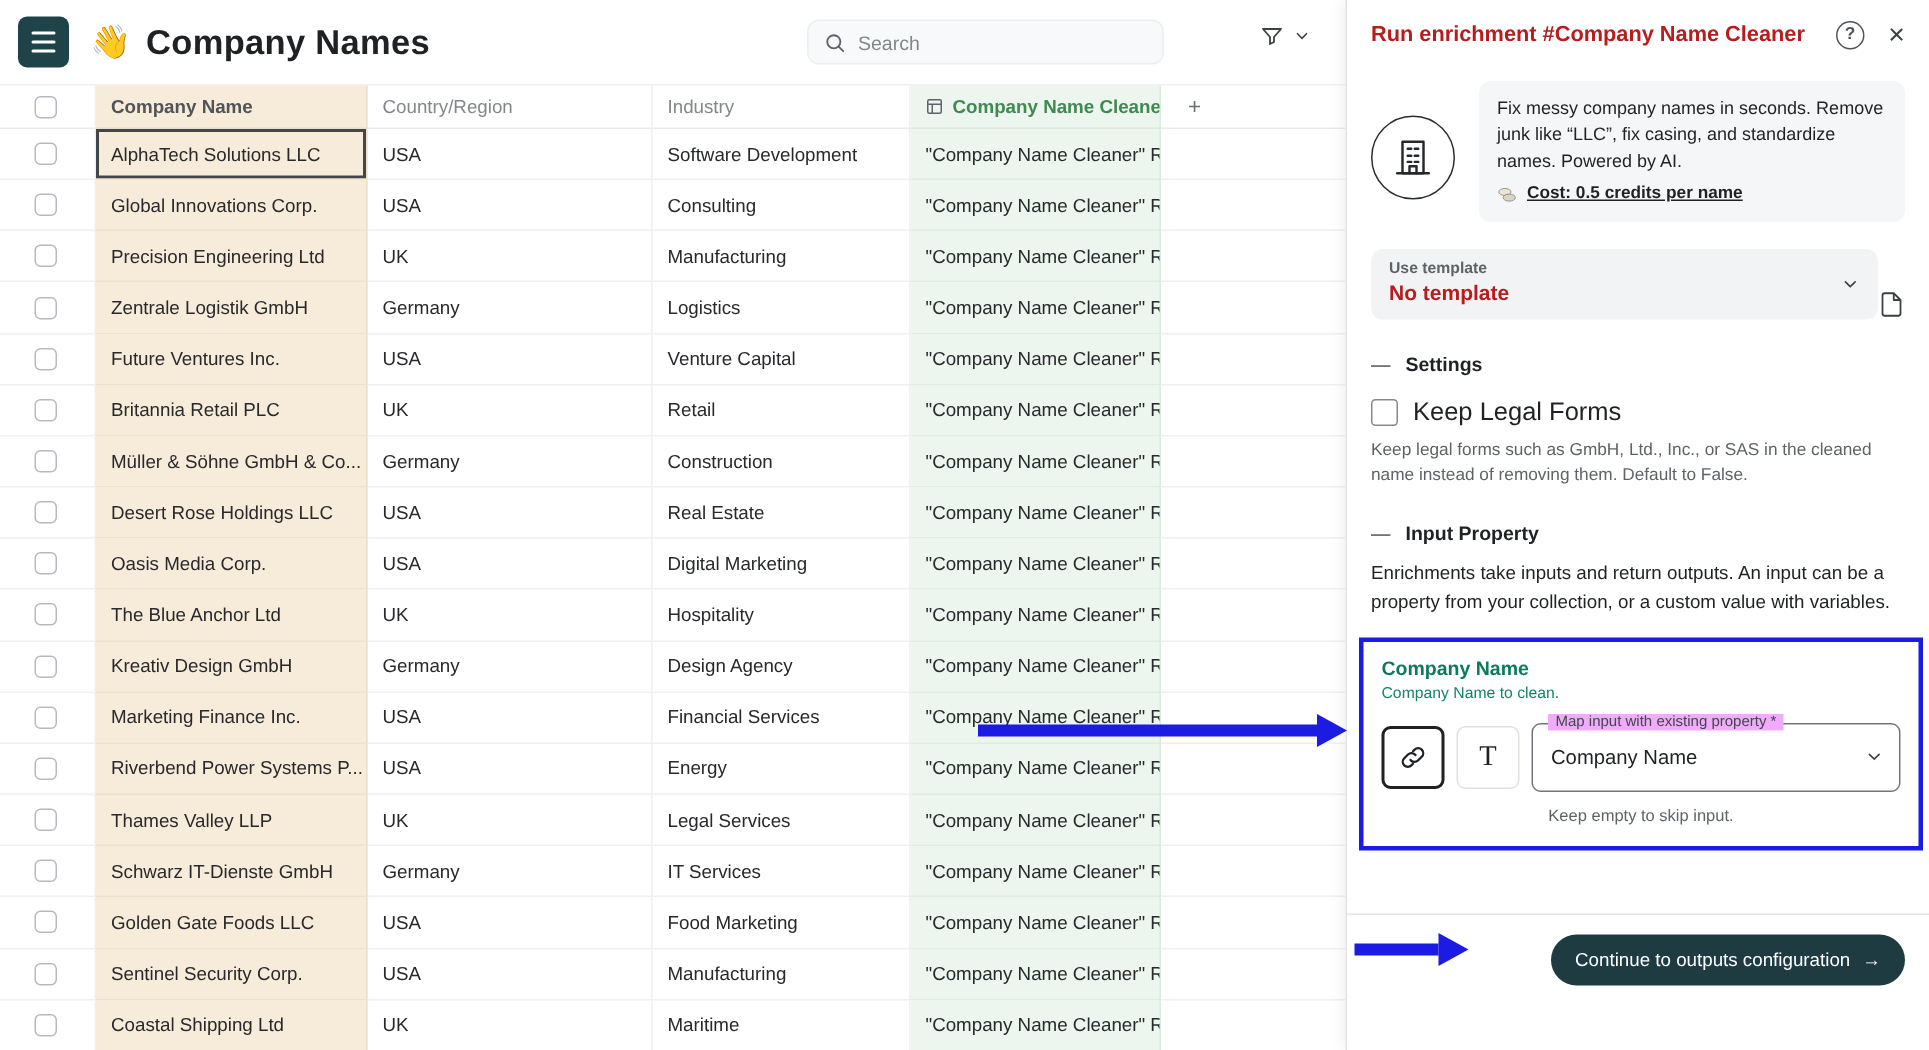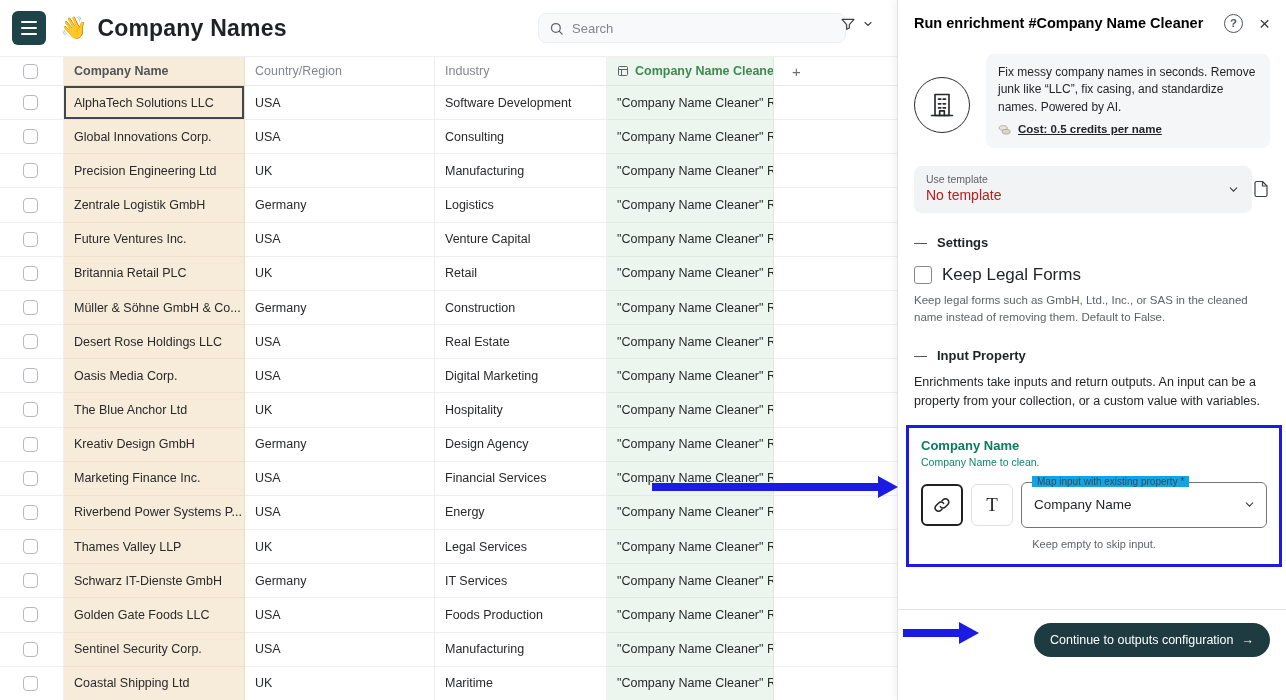--- a/index.html
+++ b/index.html
@@ -7,21 +7,21 @@
   body { font-family:"Liberation Sans","DejaVu Sans",sans-serif; background:#fff; overflow:hidden; position:relative; color:#202124; }
   .app { display:flex; width:1286px; height:700px; }
 
   
   .main { width:897px; height:700px; display:flex; flex-direction:column; }
   .topbar { height:56px; display:flex; align-items:center; padding:0 12px; position:relative; flex:none; }
   .menu-btn { width:34px; height:34px; background:#1e4449; border:none; border-radius:6px; display:flex; flex-direction:column; justify-content:center; align-items:center; gap:4px; cursor:pointer; }
   .menu-btn i { display:block; width:16px; height:2px; background:#fff; border-radius:1px; }
   .title-emoji { font-size:22px; margin-left:14px; }
   .page-title { font-size:23px; font-weight:700; color:#1f2124; margin-left:10px; letter-spacing:.2px; }
-  .search-box { position:absolute; left:538px; top:13px; width:308px; height:30px; background:#f8f9fa; border:1px solid #eceef0; border-radius:8px; display:flex; align-items:center; padding:0 10px; gap:8px; }
+  .search-box { position:absolute; left:538px; top:13px; width:238px; height:30px; background:#f8f9fa; border:1px solid #eceef0; border-radius:8px; display:flex; align-items:center; padding:0 10px; gap:8px; }
   .search-box input { border:none; outline:none; background:transparent; font-size:13px; color:#3c4043; width:100%; font-family:inherit; }
   .search-box input::placeholder { color:#80868b; }
   .filter-group { position:absolute; left:840px; top:16px; display:flex; align-items:center; gap:6px; cursor:pointer; }
 
   
   .thead { display:flex; height:30px; border-top:1px solid #f0f0f0; font-size:12.5px; color:#83878c; flex:none; }
   .thead > div { display:flex; align-items:center; padding:0 10px; border-right:1px solid #f0f0f0; border-bottom:1px solid #e9e9e9; white-space:nowrap; overflow:hidden; }
   .tbody { flex:1; overflow:hidden; }
   .trow { display:flex; height:34.17px; }
   .trow > div { display:flex; align-items:center; padding:0 10px; border-right:1px solid #f0f0f0; border-bottom:1px solid #efefef; font-size:12.5px; color:#28292c; white-space:nowrap; overflow:hidden; }
@@ -35,31 +35,31 @@
   .thead .c-cleaner { background:var(--green-bg,#edf5ef); color:var(--green-text,#3f8a4f); font-weight:700; gap:6px; border-right-color:#ddeade; border-bottom-color:#dbe8dc; }
   .thead .c-add { color:#6b6f74; font-size:15px; padding-left:18px; cursor:pointer; }
   .trow .c-name { background:var(--beige,#f7ecd9); border-right-color:#eadfc8; border-bottom-color:#eee2cb; }
   .trow .c-cleaner { background:var(--green-bg,#edf5ef); border-right-color:#ddeade; border-bottom-color:#e0ece1; }
   .trow .c-name.sel { box-shadow:inset 0 0 0 2px #43474c;text-align:center; }
   .checkbox { display:block; width:15px; height:15px; border:1.5px solid #b6bac0; border-radius:4px; background:#fff; margin-left:23px; cursor:pointer; }
 
   
   .panel { width:389px; height:700px; background:#fff; border-left:1px solid #e2e2e2; box-shadow:-3px 0 8px rgba(0,0,0,.05); display:flex; flex-direction:column; position:relative; }
   .panel-header { height:46px; flex:none; display:flex; align-items:center; padding:0 16px; }
-  .panel-title { flex:1; font-size:14.5px; font-weight:700; color:#000000; }
+  .panel-title { flex:1; font-size:14.5px; font-weight:700; color:#b91c1c; }
   .help-btn { width:19px; height:19px; border:1.6px solid #50545a; border-radius:50%; background:#fff; color:#50545a; font-size:11.5px; font-weight:700; display:flex; align-items:center; justify-content:center; margin-right:16px; cursor:pointer; font-family:inherit; }
   .close-btn { background:none; border:none; font-size:19px; line-height:1; color:#3c4043; cursor:pointer; }
 
   .info-row { display:flex; align-items:center; gap:16px; padding:8px 16px 0; }
   .info-icon { flex:none; width:56px; height:56px; border:1.5px solid #2a2d30; border-radius:50%; display:flex; align-items:center; justify-content:center; margin-top:8px; }
   .info-card { background:#f5f6f7; border-radius:8px; padding:10px 12px; font-size:12px; line-height:1.45; color:#1f2124; }
   .cost-line { display:flex; align-items:center; gap:6px; margin-top:5px; }
   .cost-text { font-weight:700; font-size:11.5px; text-decoration:underline; cursor:pointer; }
 
-  .template-row { display:flex; align-items:center; padding:18px 16px 0; }
+  .template-row { display:flex; align-items:flex-end; padding:18px 16px 0;font-weight:bold; }
   .template-select { flex:1; background:#f1f3f4; border-radius:8px; height:47px; padding:7px 12px; position:relative; cursor:pointer; }
   .template-label { font-size:10.5px; color:#5f6368; }
   .template-value { font-size:14px; color:#b91c1c; margin-top:2px; }
   .template-chevron { position:absolute; right:12px; top:17px; }
   .template-file-btn { background:none; border:none; cursor:pointer; padding:0; display:flex; }
 
   .section-head { display:flex; align-items:center; gap:10px; padding:22px 16px 0; font-size:13px; font-weight:700; color:#1f2124; cursor:pointer; }
   .collapse-glyph { font-weight:400; color:#3c4043; }
 
   .legal-row { display:flex; align-items:center; gap:10px; padding:15px 16px 0; }
@@ -69,21 +69,21 @@
   .ip-desc { padding:10px 16px 0; font-size:12.5px; color:#1f2124; line-height:1.5; }
 
   .input-box { margin:14px 4px 0 8px; border:3px solid var(--accent-blue,#1b1be4); padding:10px 12px 14px; background:#fff; }
   .field-name { font-size:13px; font-weight:700; color:#0c7a5e; }
   .field-desc { font-size:10.5px; color:#12846a; margin-top:3px; }
   .input-controls { display:flex; align-items:center; gap:8px; margin-top:14px; }
   .icon-btn { width:42px; height:42px; background:#fff; border-radius:6px; display:flex; align-items:center; justify-content:center; cursor:pointer; flex:none; }
   .icon-btn.selected { border:2px solid #1f2124; }
   .icon-btn.plain { border:1px solid #e0e0e0; font-family:"Liberation Serif","DejaVu Serif",serif; font-size:19px; color:#1f2124; }
   .map-select { flex:1; position:relative; border:1px solid #72767c; border-radius:6px; height:46px; display:flex; align-items:center; padding:0 30px 0 12px; cursor:pointer; background:#fff; }
-  .map-label { position:absolute; top:-7px; left:10px; background:#0ea5e9; padding:0 5px; font-size:10px; color:#44474c; white-space:nowrap; }
+  .map-label { position:absolute; top:-7px; left:10px; background:#f0abfc; padding:0 5px; font-size:10px; color:#44474c; white-space:nowrap; }
   .map-value { font-size:13.5px; color:#1f2124; }
   .map-chevron { position:absolute; right:10px; top:15px; }
   .input-hint { text-align:center; font-size:11px; color:#5f6368; margin-top:10px; }
 
   .panel-footer { margin-top:auto; border-top:1px solid #e4e4e4; padding:13px 16px 0; display:flex; justify-content:flex-end; height:91px; flex:none; }
   .continue-btn { background:var(--dark-button,#1e3b42); color:#fff; border:none; border-radius:17px; height:34px; padding:0 16px; font-size:12.5px; font-family:inherit; display:flex; align-items:center; gap:8px; cursor:pointer; }
 
   
   .annot { position:absolute; z-index:40; pointer-events:none; }
   .annot .shaft { position:absolute; background:var(--accent-blue,#1b1be4); display:block; }
@@ -301,21 +301,21 @@
           <div class="c-industry">IT Services</div>
           <div class="c-cleaner">"Company Name Cleaner" R...</div>
           <div class="c-add"></div>
         </div>
         <div class="trow">
           <div class="c-check">
             <span class="checkbox"></span>
           </div>
           <div class="c-name">Golden Gate Foods LLC</div>
           <div class="c-country">USA</div>
-          <div class="c-industry">Foods Production</div>
+          <div class="c-industry">Food Marketing</div>
           <div class="c-cleaner">"Company Name Cleaner" R...</div>
           <div class="c-add"></div>
         </div>
         <div class="trow">
           <div class="c-check">
             <span class="checkbox"></span>
           </div>
           <div class="c-name">Sentinel Security Corp.</div>
           <div class="c-country">USA</div>
           <div class="c-industry">Manufacturing</div>

